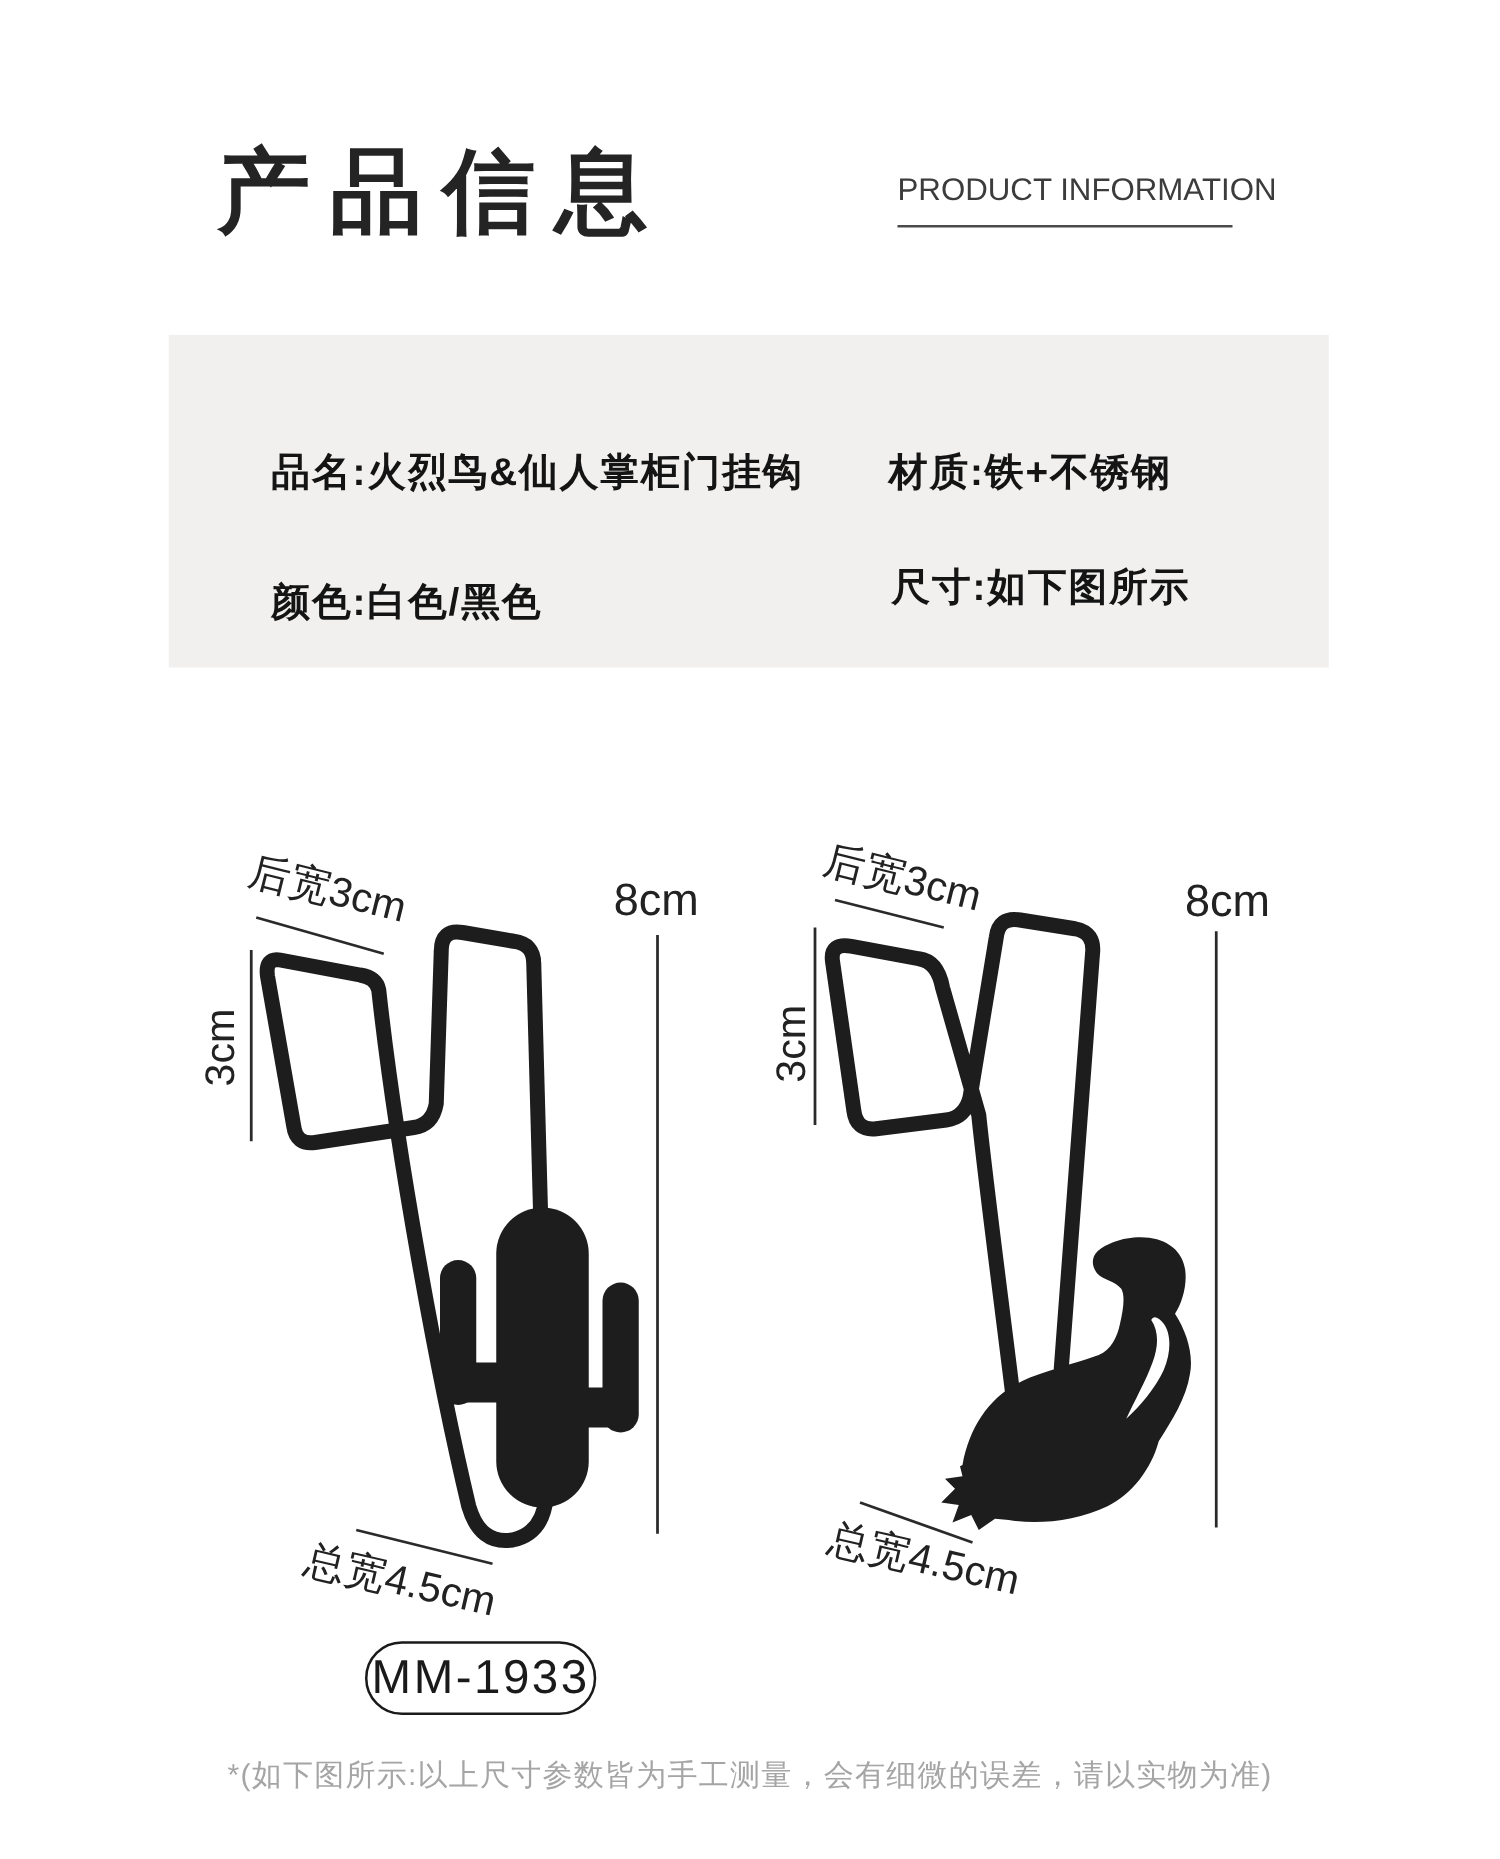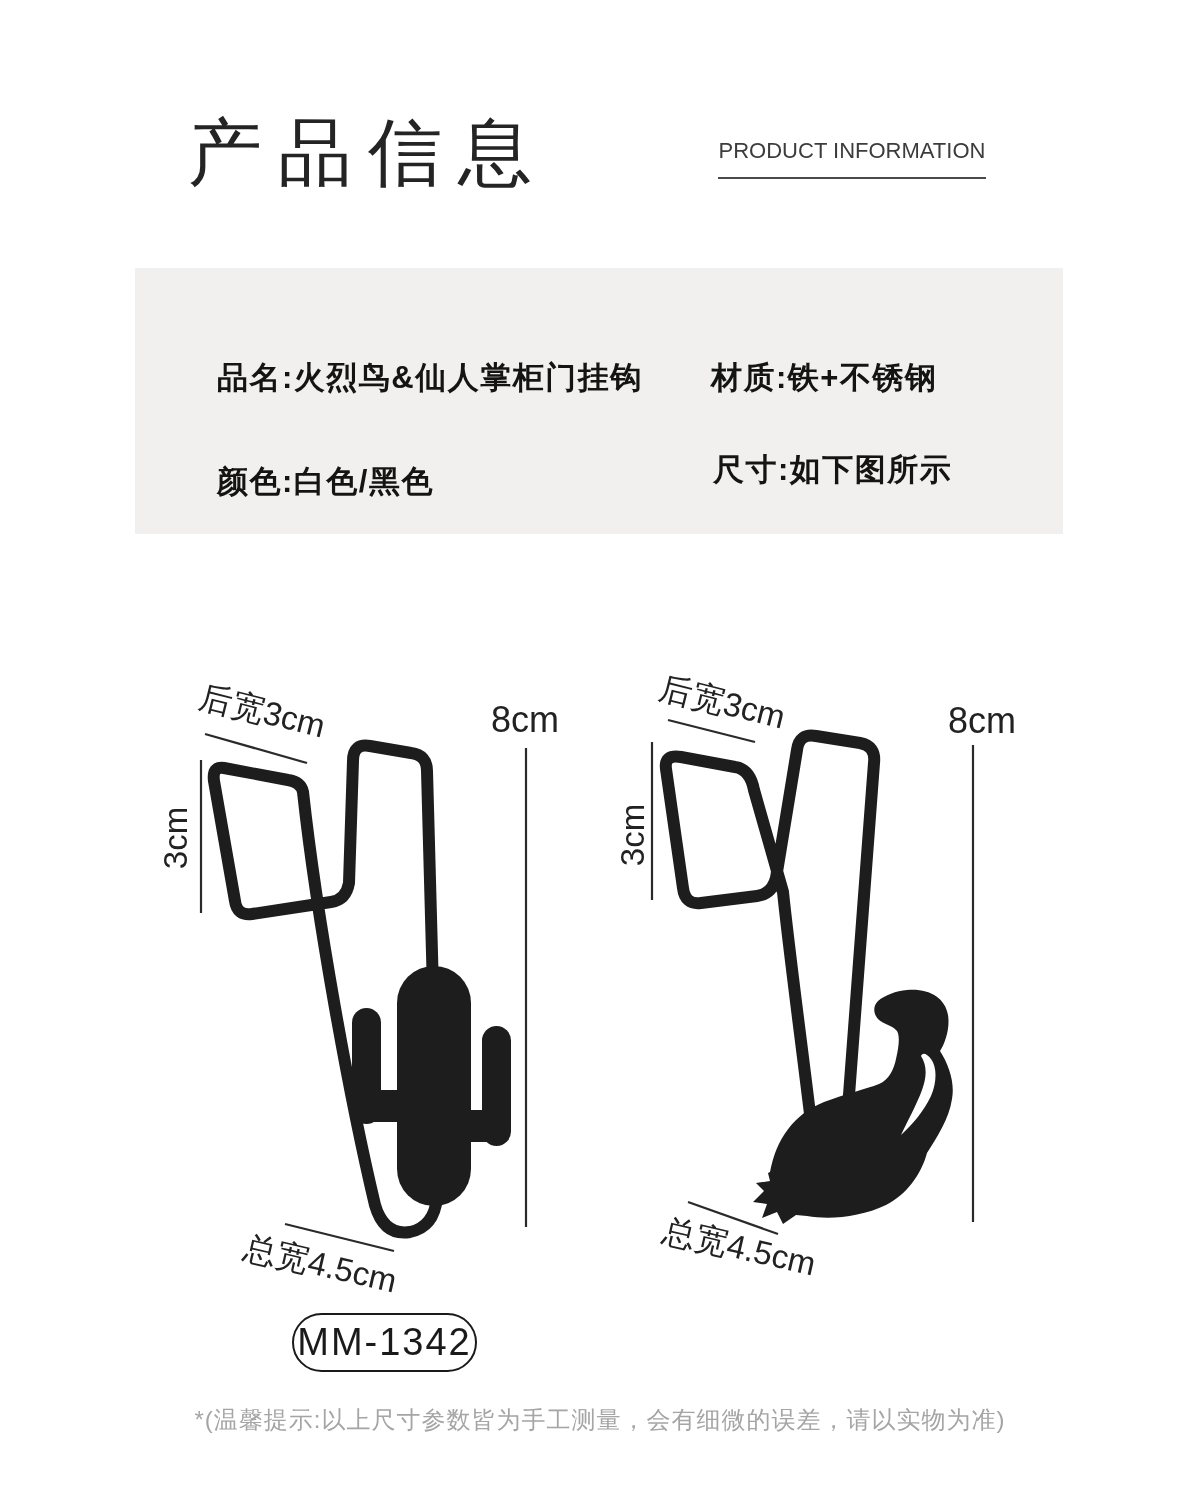--- a/index.html
+++ b/index.html
@@ -4,28 +4,28 @@
 <style>
   html,body{margin:0;padding:0;}
   body{
     width:1200px;height:1487px;background:#ffffff;
     font-family:"Liberation Sans","DejaVu Sans",sans-serif;
     position:relative;overflow:hidden;
   }
   .abs{position:absolute;}
   
   .title{
-    left:188px;top:104px;font-size:74px;font-weight:400;
+    left:174px;top:104px;font-size:74px;font-weight:700;
     letter-spacing:16px;color:#242424;white-space:nowrap;
   }
   .subtitle-wrap{
     left:718px;top:138px;width:268px;text-align:center;
     border-bottom:2px solid #4a4a4a;padding-bottom:13px;
   }
-  .subtitle{font-size:22px;color:#3c3c3c;letter-spacing:0px;white-space:nowrap;}
+  .subtitle{font-size:25px;color:#3c3c3c;letter-spacing:0px;white-space:nowrap;}
   
   .info-box{
     left:135px;top:268px;width:928px;height:266px;background:#f1f0ef;
   }
   .info-cell{
     position:absolute;font-size:31px;font-weight:bold;color:#141414;
     letter-spacing:1.5px;white-space:nowrap;
   }
   
   .product{width:420px;height:710px;}
@@ -85,21 +85,21 @@
       <rect x="213" y="420" width="52" height="32"></rect>
       <rect x="332" y="356" width="29" height="120" rx="14.5"></rect>
       <rect x="303" y="440" width="42" height="32"></rect>
       <rect x="247" y="296" width="74" height="240" rx="37"></rect>
     </g>
   </svg>
   <div class="dim-label rot14" style="left:112px;top:42px;">后宽3cm</div>
   <div class="dim-label" style="left:375px;top:50px;font-size:36px;">8cm</div>
   <div class="dim-label rotccw" style="left:26px;top:168px;">3cm</div>
   <div class="dim-label rot13" style="left:170px;top:595px;">总宽4.5cm</div>
-  <div class="pill" style="left:142px;top:643px;width:181px;">MM-1342</div>
+  <div class="pill" style="left:142px;top:643px;width:181px;">MM-1933</div>
 </div>
 
 <div class="abs product" style="left:615px;top:670px;">
   <svg width="420" height="710" viewBox="0 0 420 710">
 
     <line x1="53" y1="50" x2="140" y2="72" stroke="#2a2a2a" stroke-width="2.2"></line>
     <line x1="358" y1="75" x2="358" y2="552" stroke="#2a2a2a" stroke-width="2.2"></line>
     <line x1="37" y1="72" x2="37" y2="230" stroke="#2a2a2a" stroke-width="2.2"></line>
     <line x1="73" y1="532" x2="163" y2="564" stroke="#2a2a2a" stroke-width="2.2"></line>
 
@@ -137,13 +137,13 @@
          C 322 412 322 397 316 389
          C 312 384 308 382 306 386
          Z"></path>
   </svg>
   <div class="dim-label rot14" style="left:107px;top:33px;">后宽3cm</div>
   <div class="dim-label" style="left:367px;top:51px;font-size:36px;">8cm</div>
   <div class="dim-label rotccw" style="left:18px;top:165px;">3cm</div>
   <div class="dim-label rot13" style="left:124px;top:578px;">总宽4.5cm</div>
 </div>
 
-<div class="abs footnote">*(温馨提示:以上尺寸参数皆为手工测量，会有细微的误差，请以实物为准)</div>
+<div class="abs footnote">*(如下图所示:以上尺寸参数皆为手工测量，会有细微的误差，请以实物为准)</div>
 
 </body></html>

